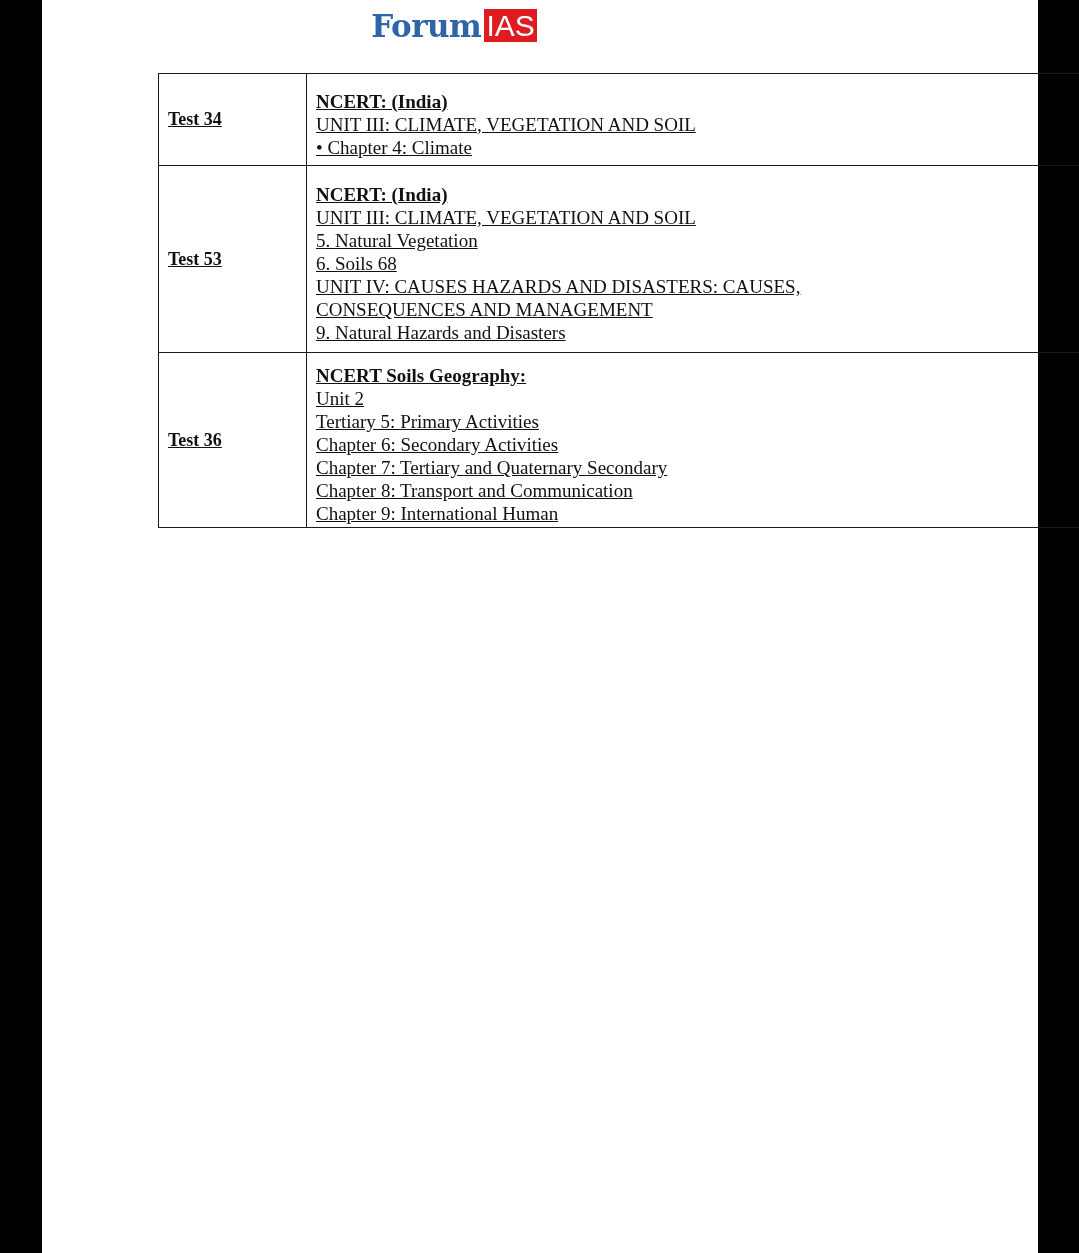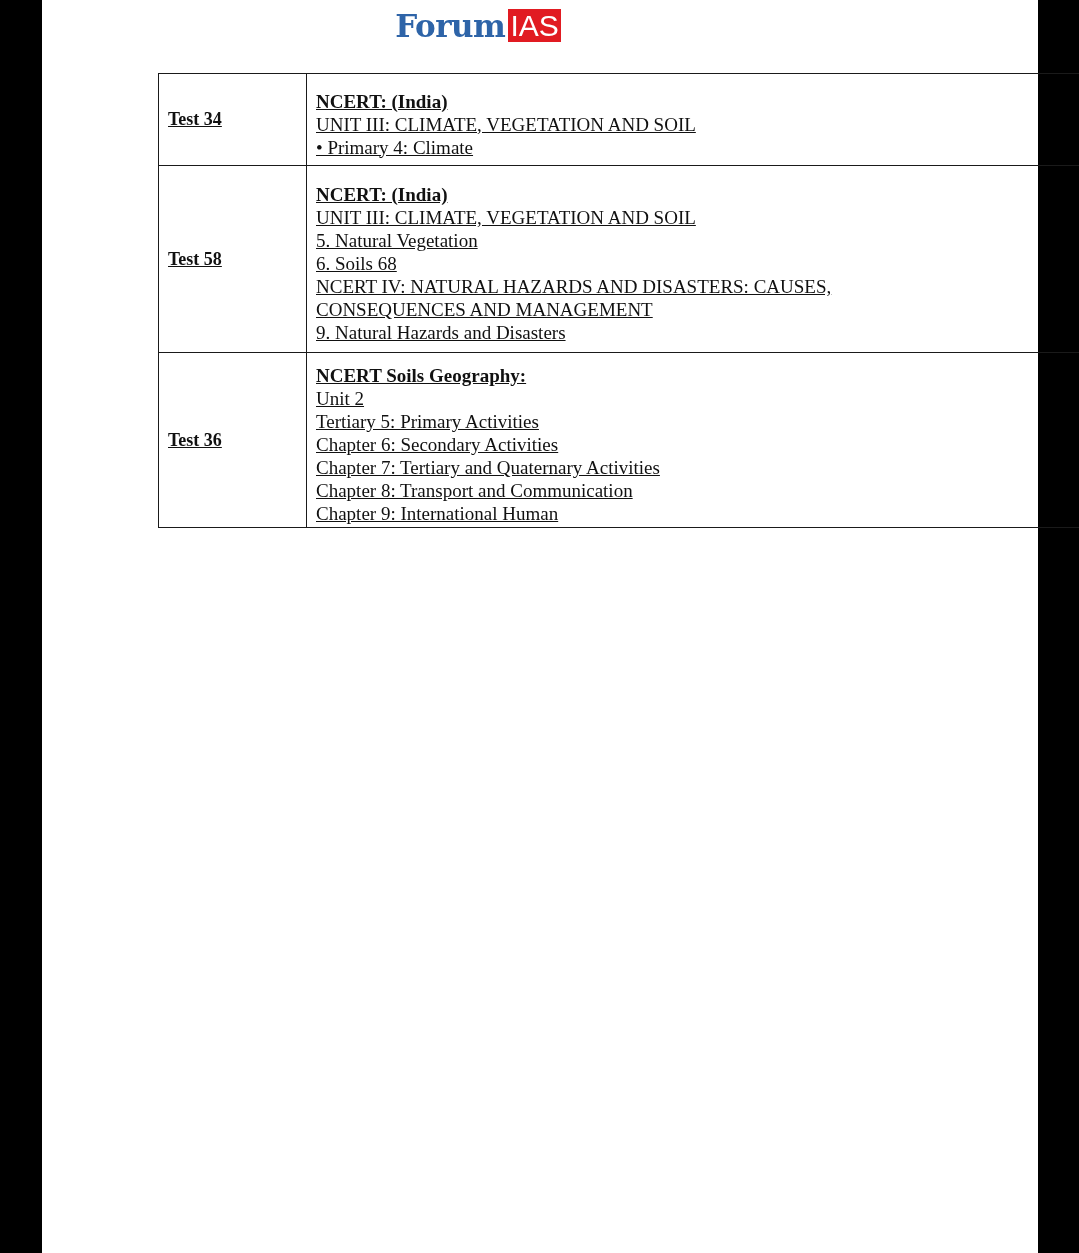--- a/index.html
+++ b/index.html
@@ -25,21 +25,20 @@
       position: absolute;
       left: 0;
       width: 824px;
       top: 8px;
       text-align: center;
       font-family: "DejaVu Serif", "Liberation Serif", serif;
       font-weight: bold;
       font-size: 31px;
       line-height: 36px;
       letter-spacing: -0.5px;
-      margin-left: 24px;
     }
     .logo .forum {
       color: #2e64a8;
     }
     .logo .ias {
       display: inline-block;
       background: #e11b22;
       color: #ffffff;
       font-family: "Liberation Sans", "DejaVu Sans", sans-serif;
       font-weight: normal;
@@ -96,43 +95,43 @@
     <span class="forum">Forum</span><span class="ias">IAS</span>
   </div>
 
   <table class="syllabus">
     <tbody>
       <tr class="row-34">
         <td class="test-cell">Test 34</td>
         <td class="content-cell">
           <span class="line heading">NCERT: (India)</span>
           <span class="line">UNIT III: CLIMATE, VEGETATION AND SOIL</span>
-          <span class="line">• Primary 4: Climate</span>
+          <span class="line">• Chapter 4: Climate</span>
         </td>
       </tr>
       <tr class="row-35">
-        <td class="test-cell">Test 58</td>
+        <td class="test-cell">Test 53</td>
         <td class="content-cell">
           <span class="line heading">NCERT: (India)</span>
           <span class="line">UNIT III: CLIMATE, VEGETATION AND SOIL</span>
           <span class="line">5. Natural Vegetation</span>
           <span class="line">6. Soils 68</span>
-          <span class="line">NCERT IV: NATURAL HAZARDS AND DISASTERS: CAUSES,</span>
+          <span class="line">UNIT IV: CAUSES HAZARDS AND DISASTERS: CAUSES,</span>
           <span class="line">CONSEQUENCES AND MANAGEMENT</span>
           <span class="line">9. Natural Hazards and Disasters</span>
         </td>
       </tr>
       <tr class="row-36">
         <td class="test-cell">Test 36</td>
         <td class="content-cell">
           <span class="line heading">NCERT Soils Geography:</span>
           <span class="line">Unit 2</span>
           <span class="line">Tertiary 5: Primary Activities</span>
           <span class="line">Chapter 6: Secondary Activities</span>
-          <span class="line">Chapter 7: Tertiary and Quaternary Activities</span>
+          <span class="line">Chapter 7: Tertiary and Quaternary Secondary</span>
           <span class="line">Chapter 8: Transport and Communication</span>
           <span class="line">Chapter 9: International Human</span>
         </td>
       </tr>
     </tbody>
   </table>
 
 </div>
 
 </body></html>

